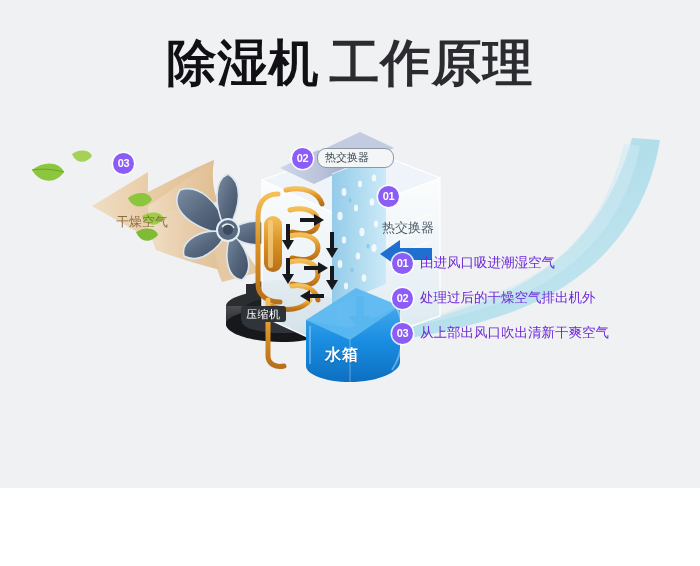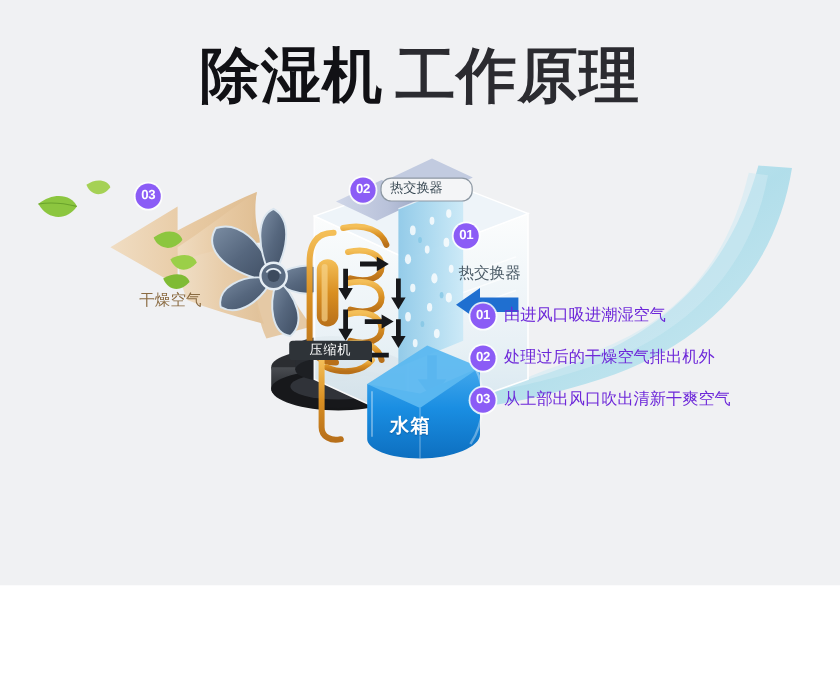--- a/index.html
+++ b/index.html
@@ -60,39 +60,40 @@
     letter-spacing: -0.3px;
     box-shadow: 0 0 0 1.5px rgba(255,255,255,0.85);
   }
 
   
   .diag-label {
     position: absolute;
     font-size: 12px;
     white-space: nowrap;
   }
-  .lbl-dry   { color: #8a6b42; font-size: 13px; margin-top: 28px; }
+  .lbl-dry   { color: #8a6b42; font-size: 13px; }
   .lbl-humid { color: #4a5a66; font-size: 13px; }
   .lbl-hex {
     color: #3a4a55;
     font-size: 11px;
     background: #f4f5f7;
     border: 1.3px solid #8d98a3;
     border-radius: 9px;
     padding: 2px 24px 3px 7px;
     line-height: 13px;
   }
   .lbl-comp {
     color: #ffffff;
     font-size: 11px;
     background: #2e3338;
     border-radius: 3px;
-    padding: 2px 17px;
+    padding: 2px 5px;
     line-height: 12px;
     letter-spacing: 0.5px;
+    margin-top: 22px;
   }
   .lbl-tank {
     color: #ffffff;
     font-size: 16px;
     font-weight: bold;
     letter-spacing: 1px;
     text-shadow: 0 1px 1px rgba(0,60,120,0.45);
   }
 
   

